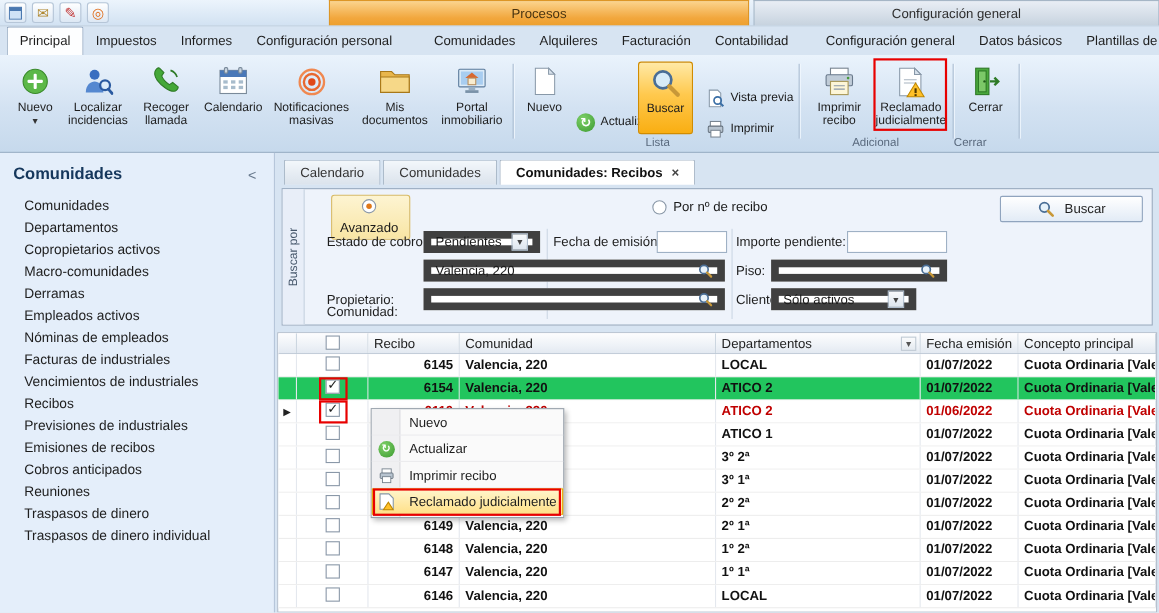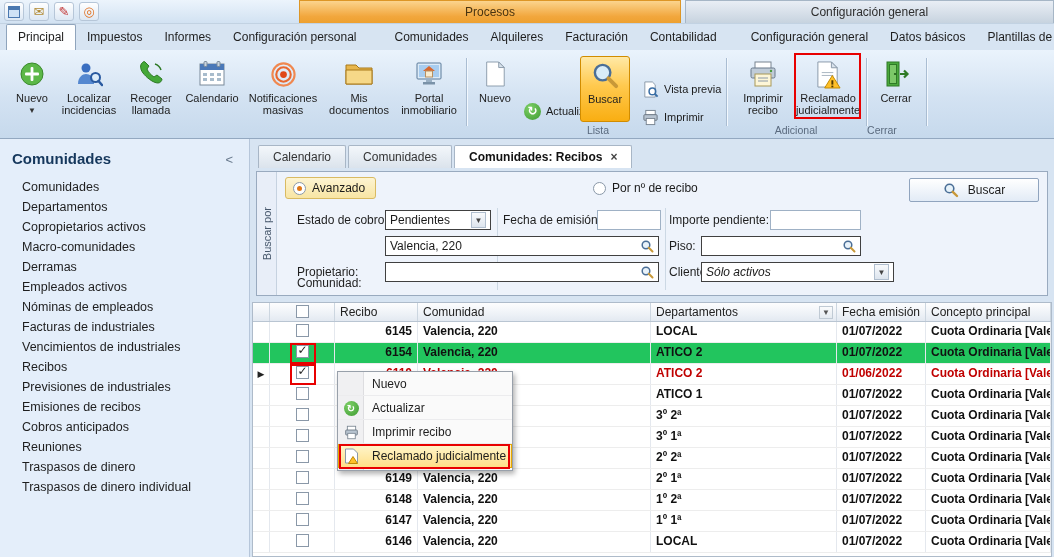--- a/index.html
+++ b/index.html
@@ -49,21 +49,21 @@
 
 .spanel{position:absolute;left:6px;top:32px;width:792px;height:125px;background:#eef3fb;border:1px solid #99aabf;}
 .sp-side{position:absolute;left:0;top:0;width:20px;height:100%;border-right:1px solid #c6d2e0;display:flex;align-items:center;justify-content:center;background:#e8eef8;}
 .sp-side span{writing-mode:vertical-rl;transform:rotate(180deg);font-size:11px;color:#47586c;}
 .radio{width:13px;height:13px;border:1px solid #8a98a8;border-radius:50%;background:#fff;display:inline-block;position:relative;flex:none;}
 .radio.on::after{content:"";position:absolute;left:3px;top:3px;width:5px;height:5px;border-radius:50%;background:#e07818;}
 .radio-hl{position:absolute;display:inline-flex;align-items:center;gap:6px;background:linear-gradient(#fdf4d2,#f8e5a4);border:1px solid #d9ba62;border-radius:3px;padding:3px 10px 3px 7px;font-size:12px;}
 .radio-plain{position:absolute;display:inline-flex;align-items:center;gap:6px;font-size:12px;}
 .buscar-btn{position:absolute;right:8px;top:6px;width:130px;height:24px;background:linear-gradient(#ffffff,#e2ebf6);border:1px solid #90a4be;border-radius:2px;display:flex;align-items:center;justify-content:center;gap:9px;font-size:12px;color:#1e1e1e;cursor:default;}
 .flabel{position:absolute;font-size:12px;color:#1e1e1e;white-space:nowrap;}
-.fld{position:absolute;height:20px;background:#fff;border:1px solid #404040;display:flex;align-items:center;padding:0 4px;font-size:12px;}
+.fld{position:absolute;height:20px;background:#fff;border:7px solid #404040;display:flex;align-items:center;padding:0 4px;font-size:12px;}
 .fld .arrowbox{margin-left:auto;width:15px;height:16px;background:linear-gradient(#f8fafc,#dde5ee);border:1px solid #b0bece;display:flex;align-items:center;justify-content:center;font-size:8px;color:#444;flex:none;}
 .fld .magbox{margin-left:auto;flex:none;display:flex;align-items:center;}
 .fldinput{position:absolute;height:20px;border:1px solid #9fb1c5;background:#fff;font-size:12px;padding:0 4px;font-family:"Liberation Sans","DejaVu Sans",sans-serif;}
 .vdiv{position:absolute;width:1px;background:#ccd8e4;}
 
 
 .grid{position:absolute;left:2px;top:163px;width:800px;height:255px;background:#fff;border:1px solid #aebbca;overflow:hidden;}
 .grow{display:flex;height:21px;border-bottom:1px solid #ededed;background:#fff;}
 .grow.ghead{height:19px;border-bottom:1px solid #b9c5d2;}
 .gcell{border-right:1px solid #e4e8ee;padding:2px 5px 0 5px;font-size:12px;font-weight:bold;white-space:nowrap;overflow:hidden;color:#111;}
@@ -364,21 +364,21 @@
         <span>Comunidades: Recibos</span>
         <span class="dclose">×</span>
       </div>
     </div>
 
     <div class="spanel">
       <div class="sp-side">
           <span>Buscar por</span>
         </div>
 
-      <div class="radio-hl" style="left:28px;top:5px;">
+      <div class="radio-hl" style="left:44px;top:5px;flex-direction:column;">
         <span class="radio on"></span>
         <span>Avanzado</span>
       </div>
       <div class="radio-plain" style="left:336px;top:9px;">
         <span class="radio"></span>
         <span>Por nº de recibo</span>
       </div>
 
       <div class="buscar-btn">
         <span>
@@ -428,21 +428,21 @@
       <div class="fld" style="left:128px;top:90px;width:274px;">
         <span></span>
         <span class="magbox">
             <svg width="14" height="14" viewBox="0 0 14 14">
               <circle cx="6" cy="6" r="3.8" fill="#e8f2fa" stroke="#4a6e96" stroke-width="1.5"></circle>
               <line x1="8.8" y1="8.8" x2="12.5" y2="12.5" stroke="#c89838" stroke-width="2" stroke-linecap="round"></line>
             </svg>
           </span>
       </div>
       <span class="flabel" style="left:412px;top:93px;">Cliente:</span>
-      <div class="fld" style="left:444px;top:90px;width:193px;font-style:italic;">
+      <div class="fld" style="left:444px;top:90px;width:132px;">
         <span>Sólo activos</span>
         <span class="arrowbox">▼</span>
       </div>
     </div>
 
     <div class="grid">
       <div class="grow ghead">
         <div class="gcell c-ind"></div>
         <div class="gcell c-chk"><span class="cb"></span></div>
         <div class="gcell c-recibo">Recibo</div>

